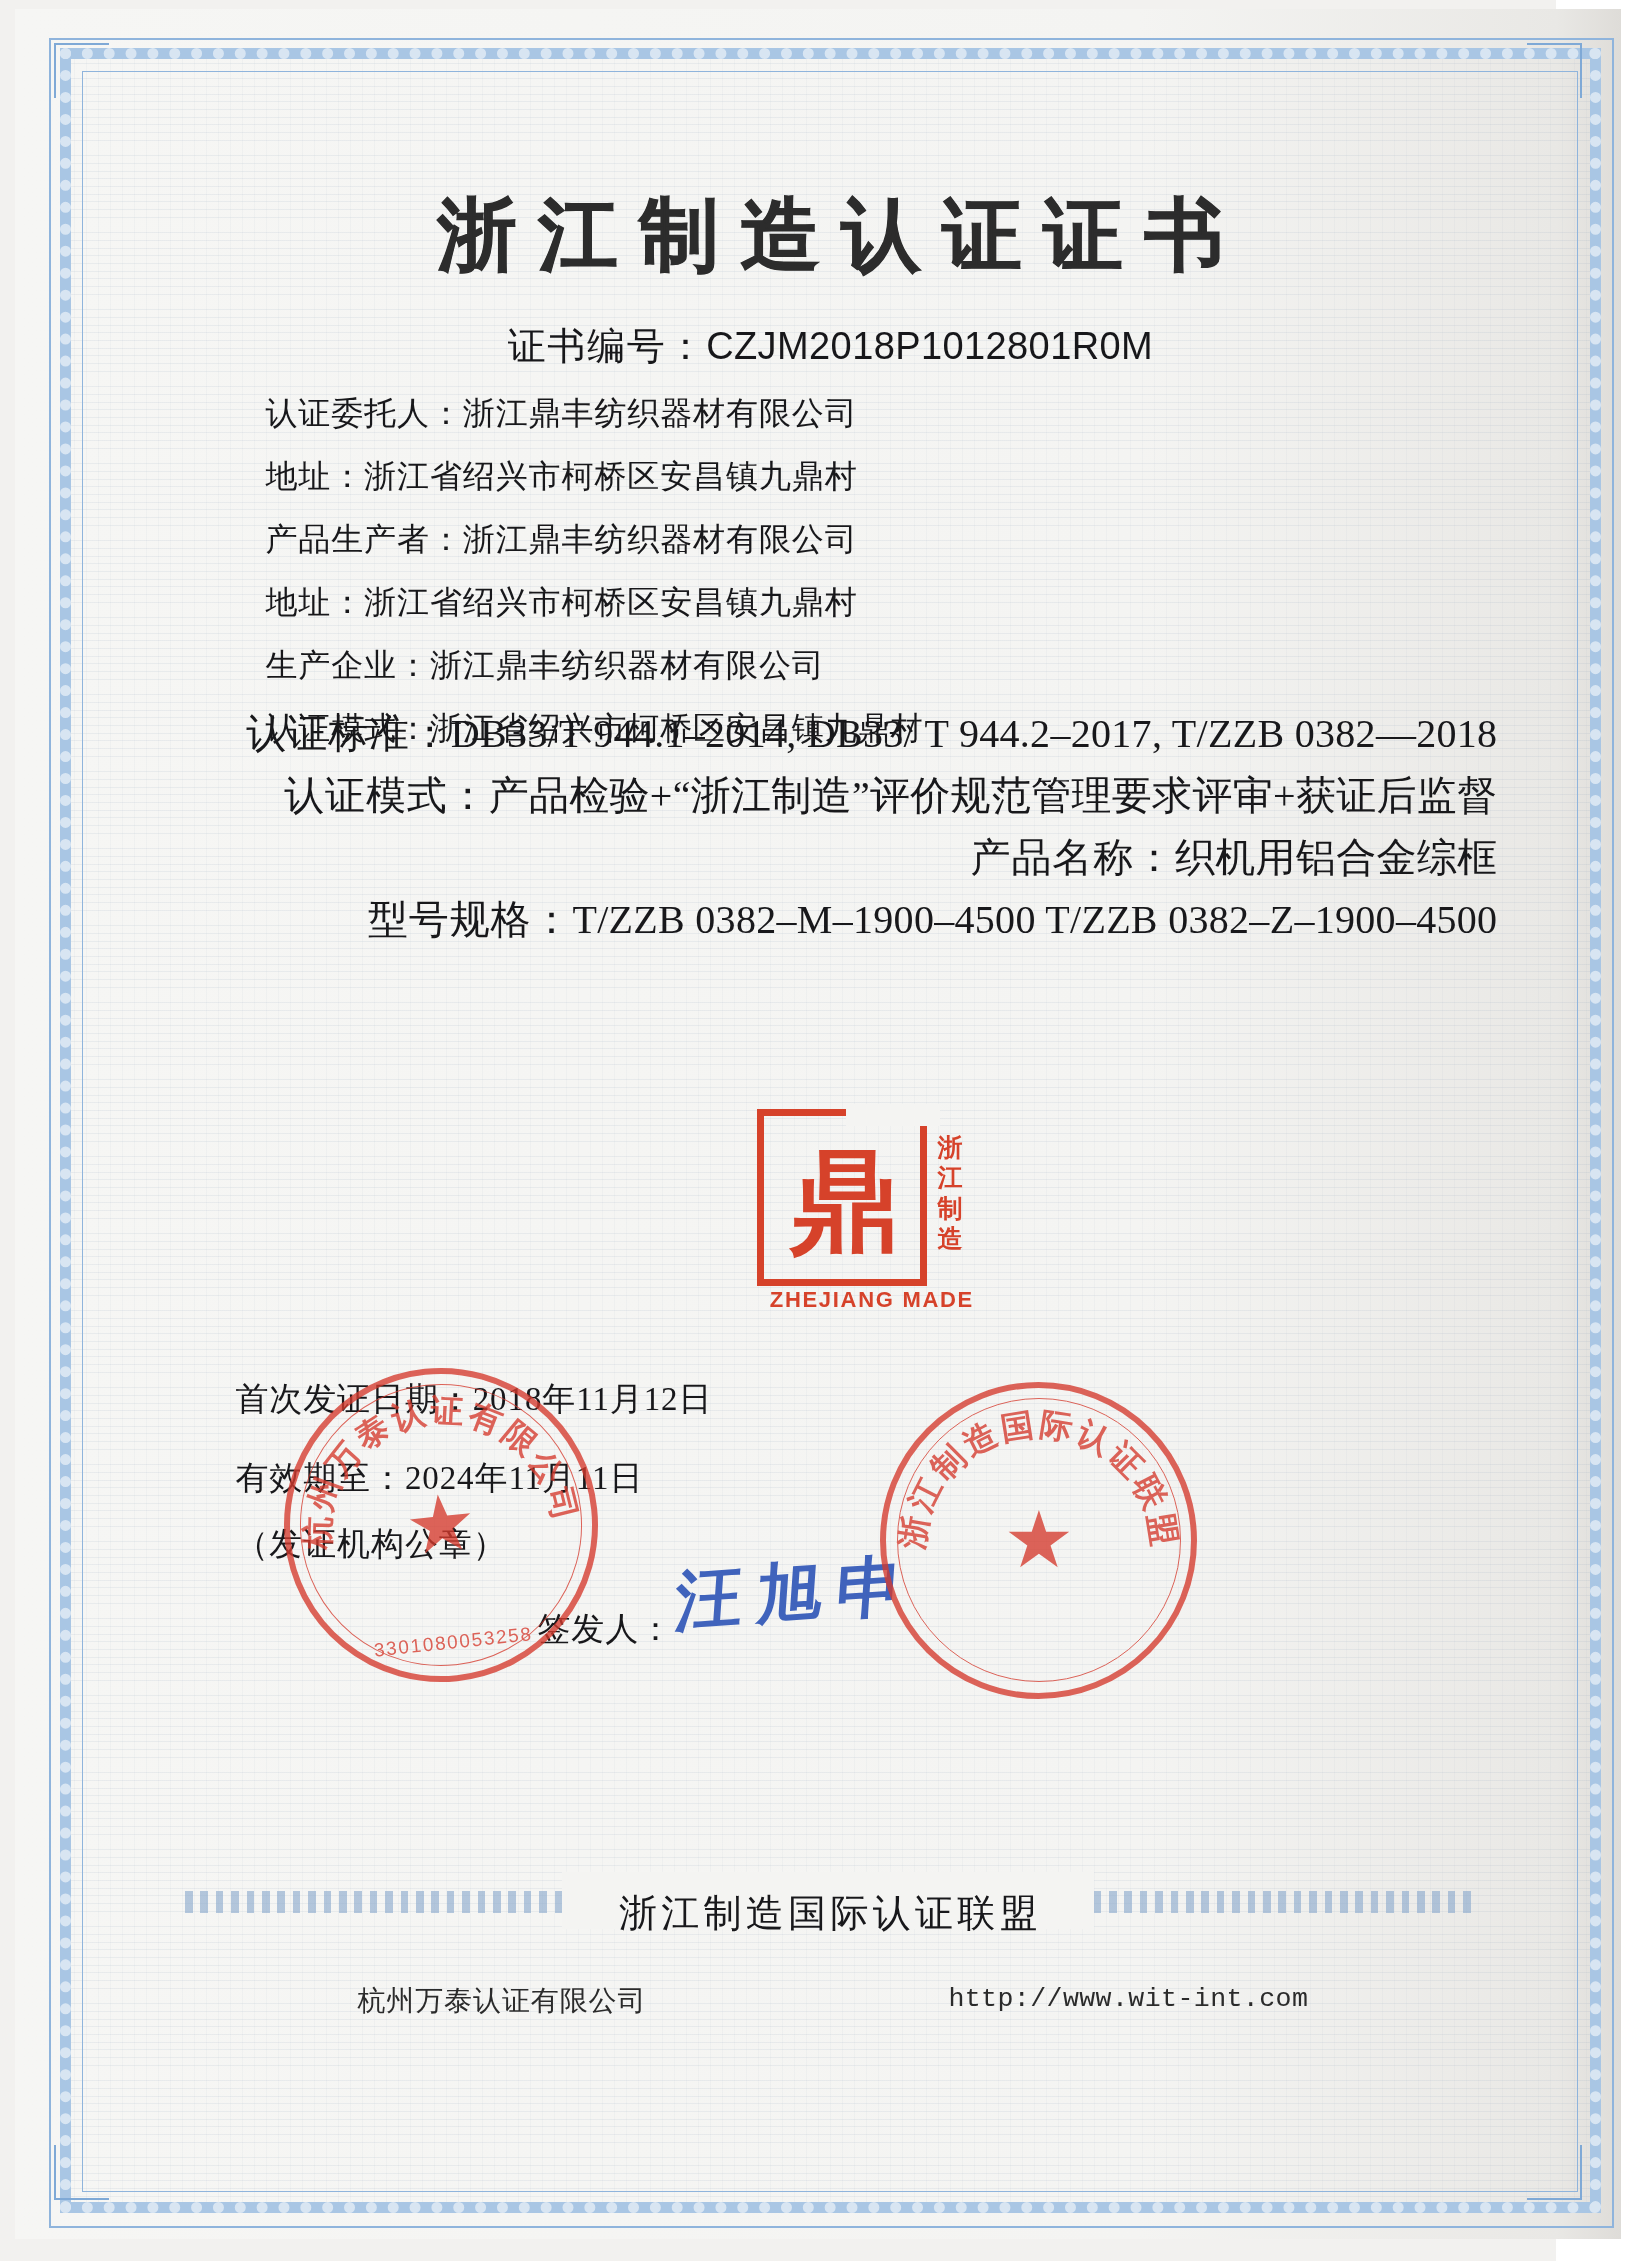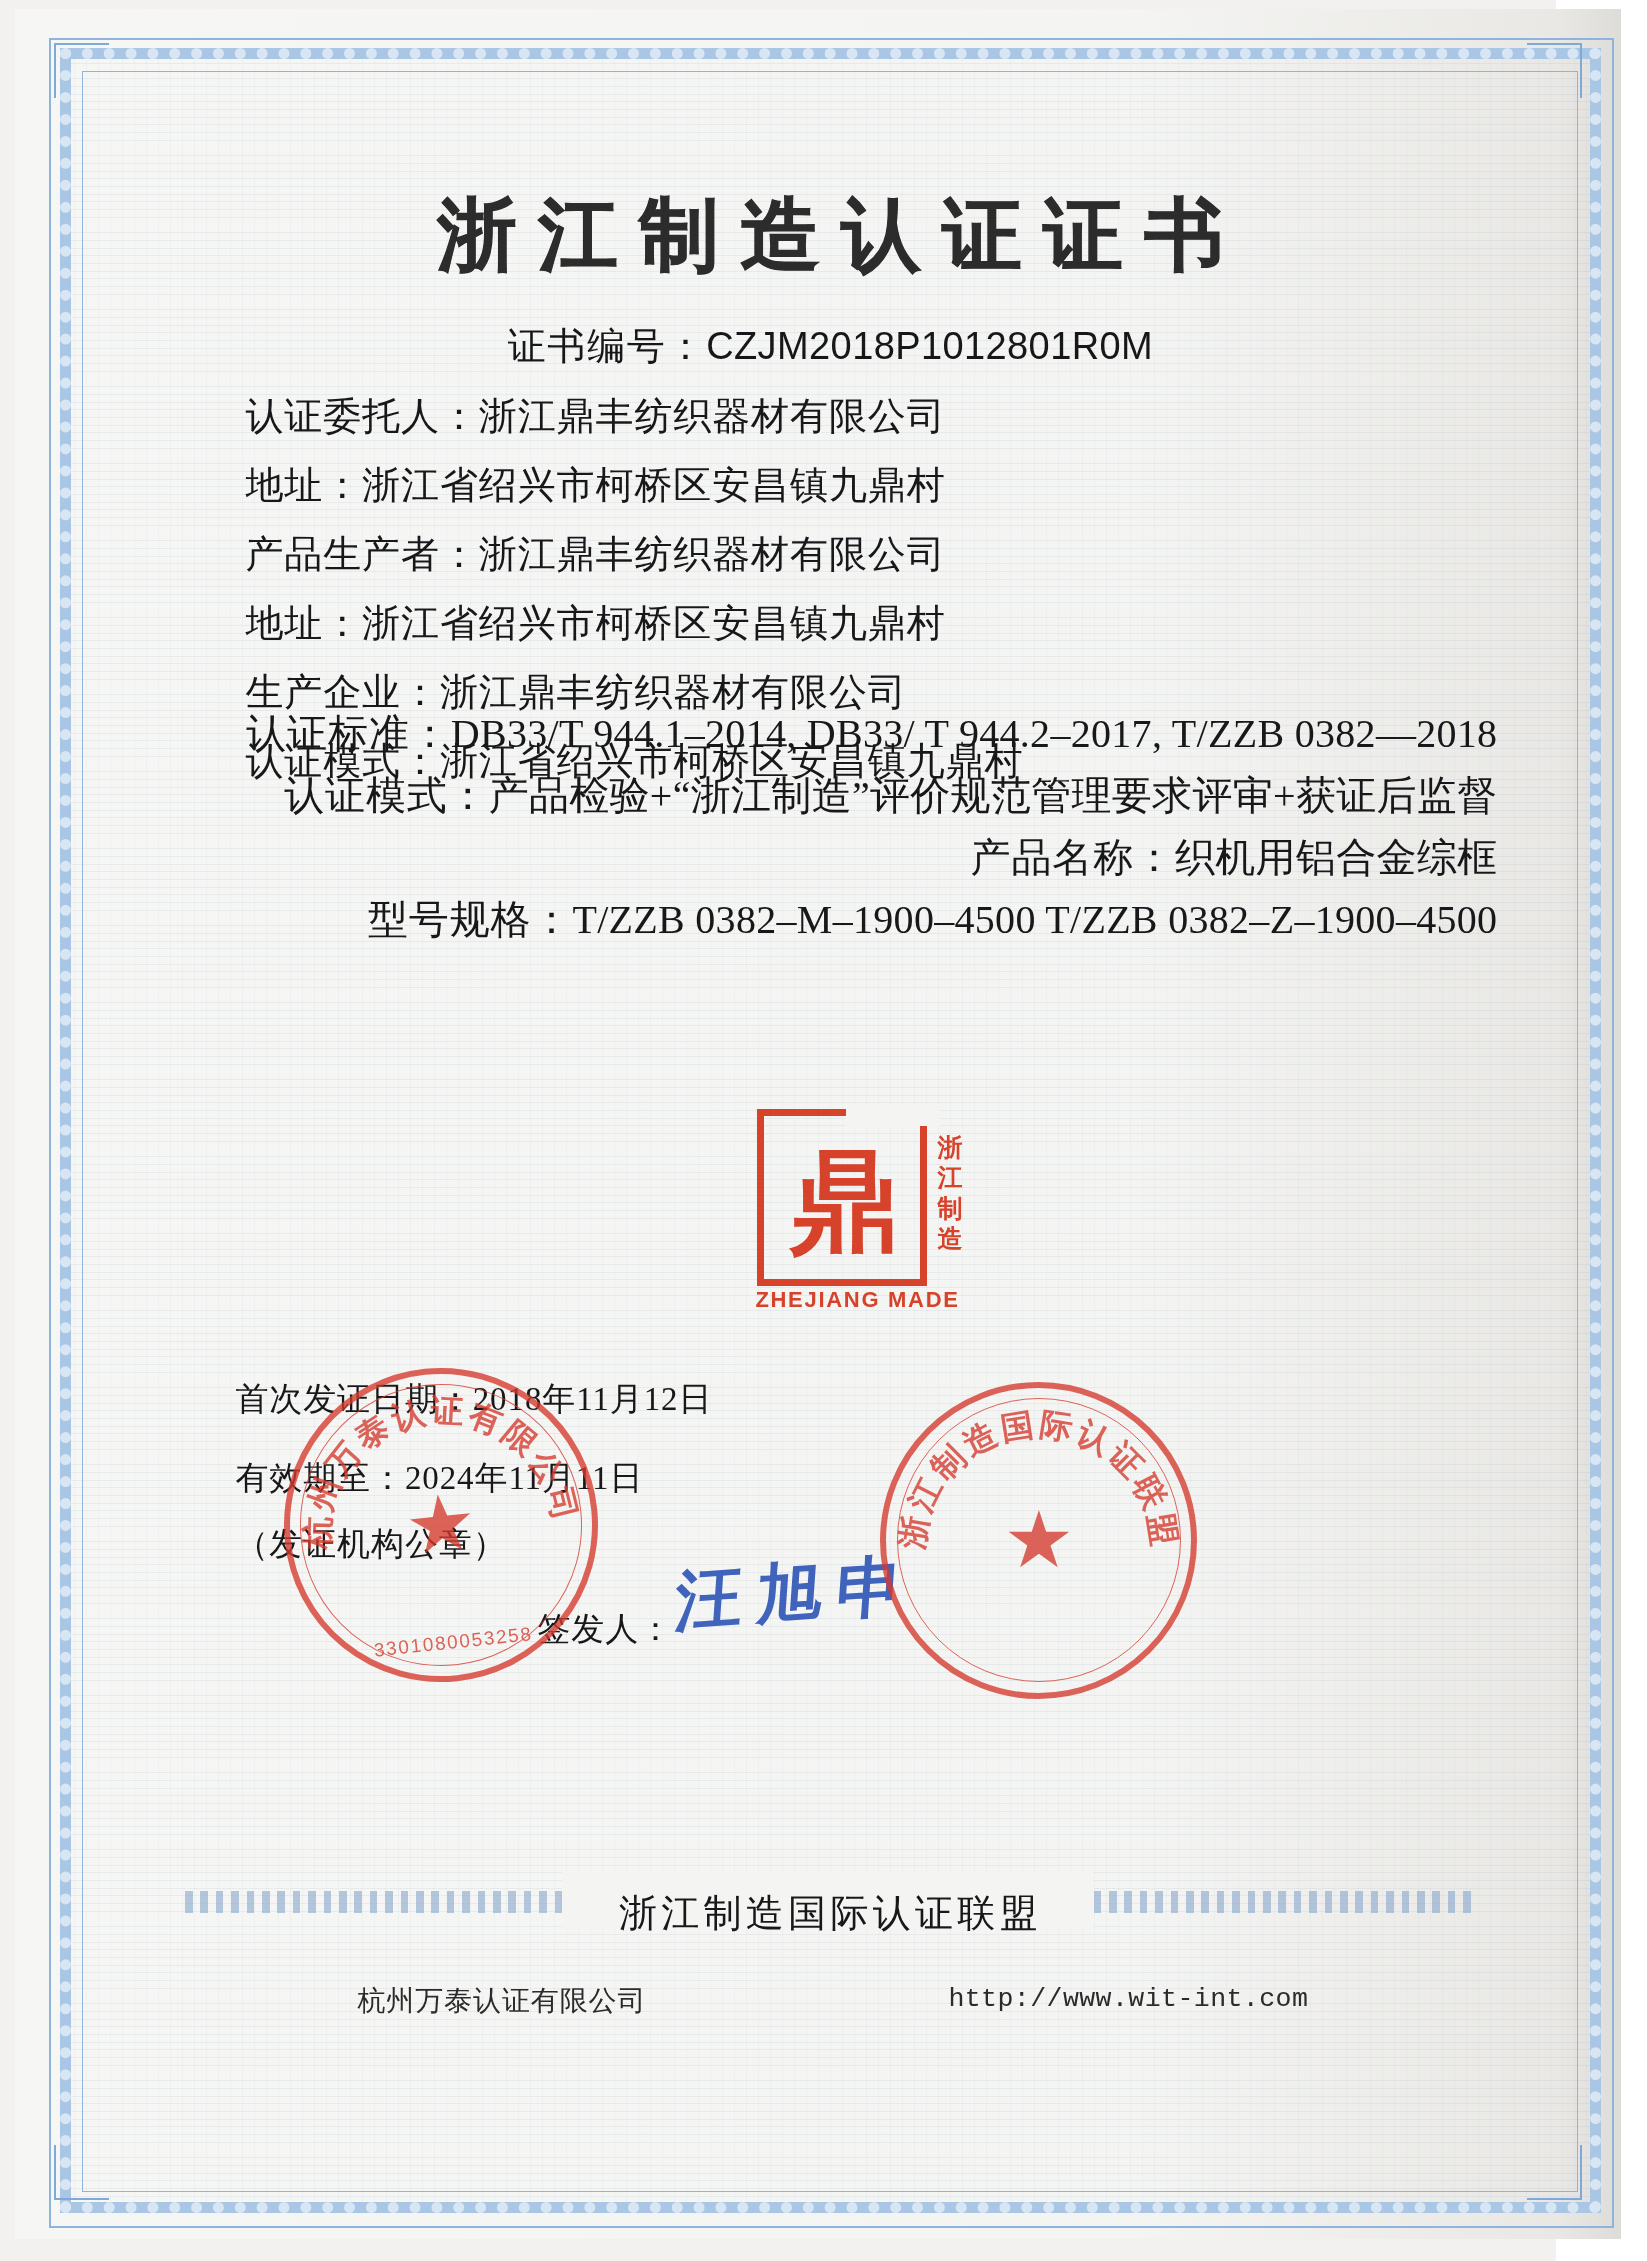--- a/index.html
+++ b/index.html
@@ -113,25 +113,26 @@
   .cert-number .label { letter-spacing: 1.7px; }
   .cert-number .value { font-family: "Liberation Sans", sans-serif; letter-spacing: 0.4px; }
 
   .field-block {
     position: absolute;
     left: 163px;
     top: 326px;
     width: 1201px;
   }
   .field-line {
-    font-size: 38px;
+    font-size: 32px;
     color: #18181b;
     line-height: 1.0;
     margin-bottom: 31px;
     white-space: nowrap;
+    margin-left: 20px;
   }
   .field-line .lbl { letter-spacing: 0.9px; }
   .field-line .val { letter-spacing: 0.9px; }
 
   .spec-block {
     position: absolute;
     left: 163px;
     top: 643px;
     width: 1252px;
   }
@@ -199,20 +200,21 @@
     font-family: "DejaVu Sans", sans-serif;
     font-size: 25px;
     font-weight: bold;
     line-height: 1.22;
     letter-spacing: 0.9px;
   }
   .logo-en {
     position: absolute;
     left: 12px; top: 178px;
     width: 233px;
+    text-align: center;
     color: #d6422a;
     font-family: "Liberation Sans", sans-serif;
     font-size: 22px;
     font-weight: bold;
     letter-spacing: 1.7px;
   }
 
   
   .dates {
     position: absolute;

